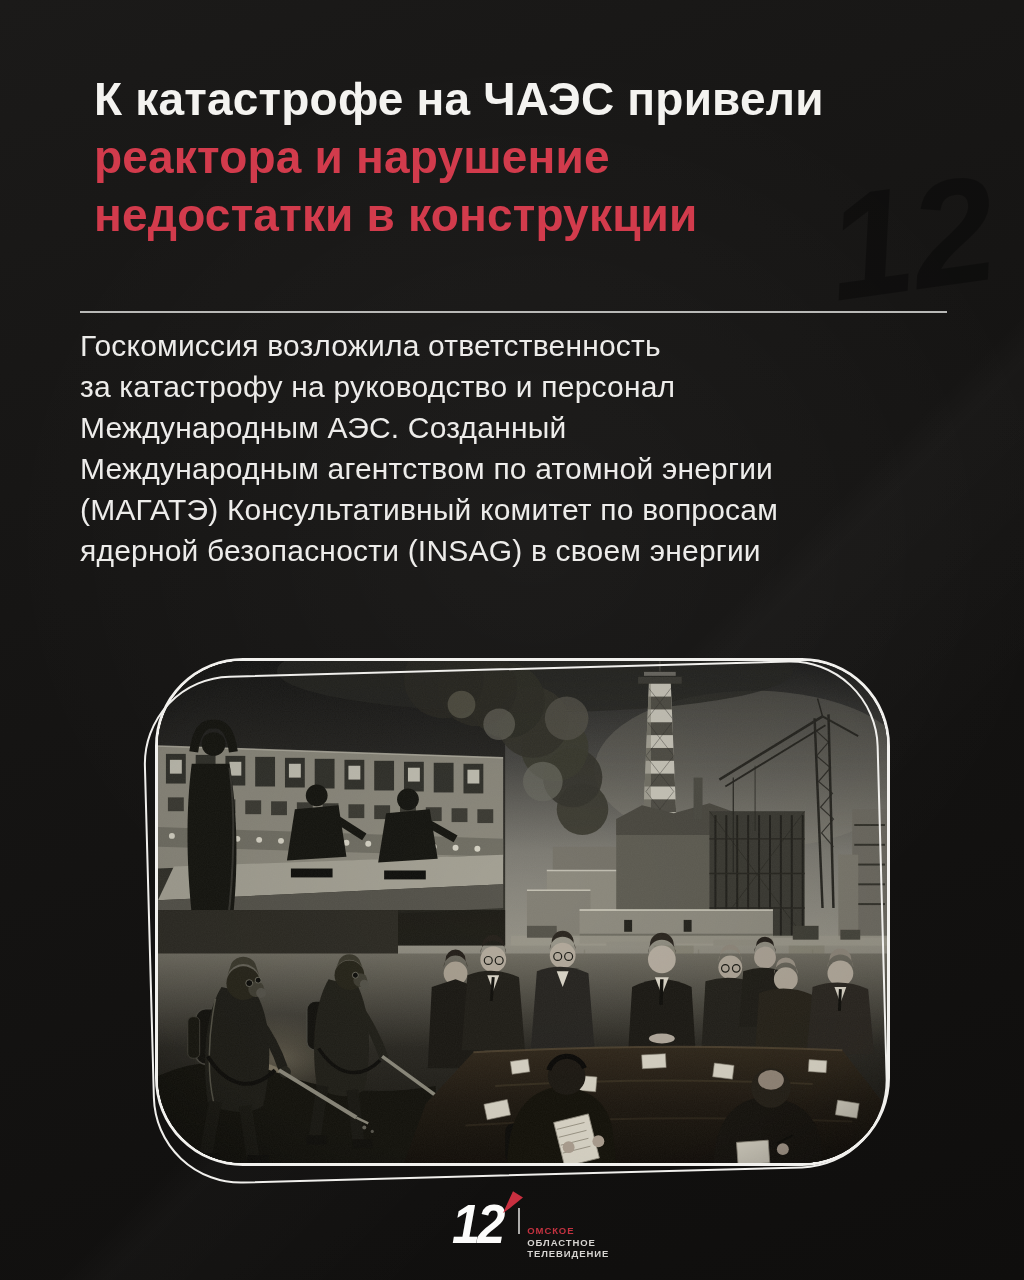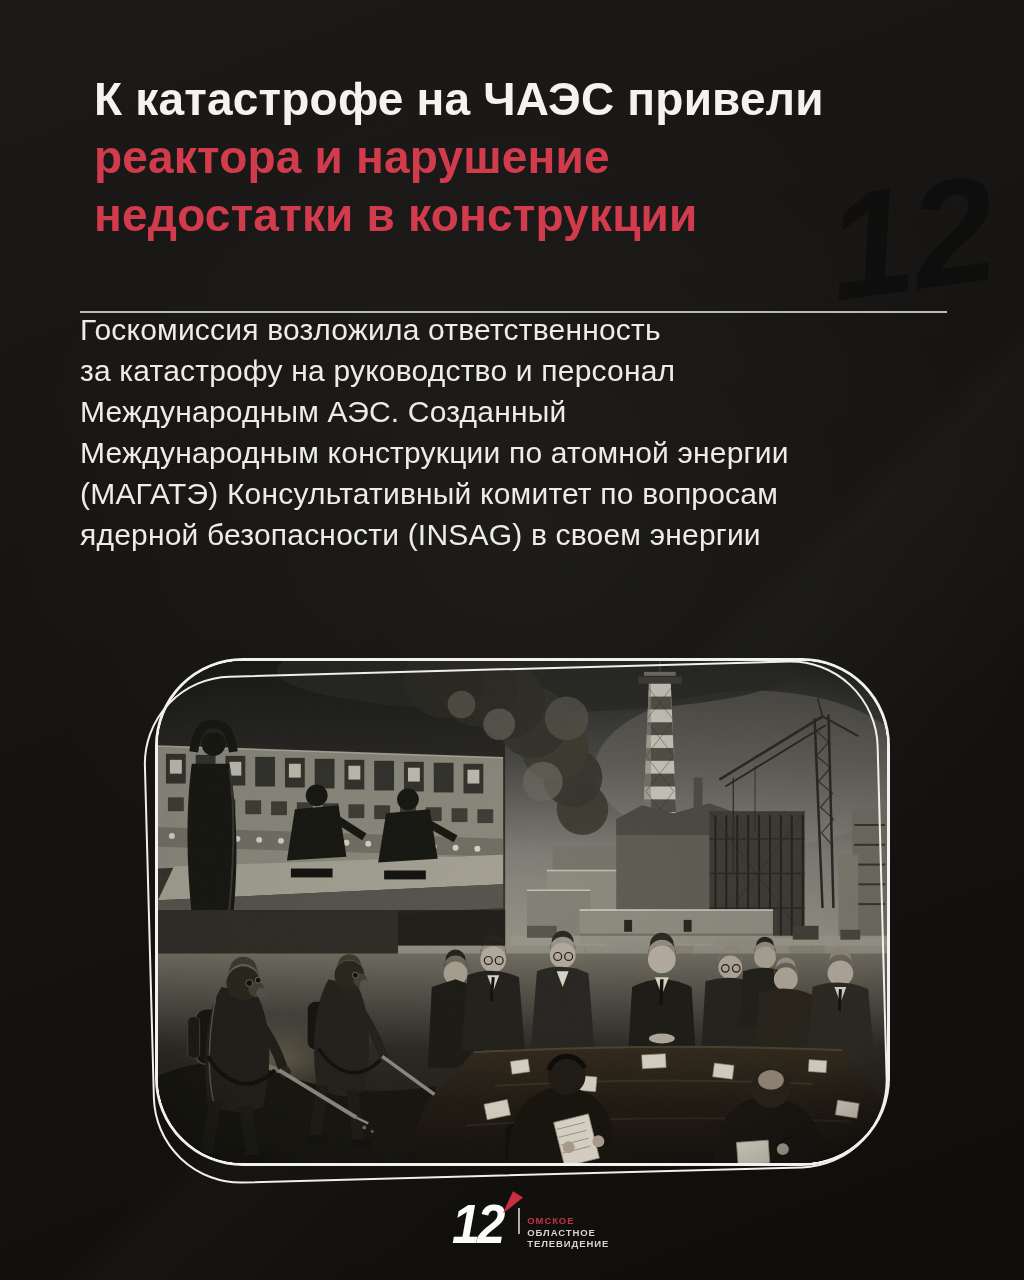--- a/index.html
+++ b/index.html
@@ -13,21 +13,21 @@
   }
   .watermark{
     position:absolute;left:828px;top:148px;width:220px;
     font-size:150px;font-weight:800;font-style:italic;
     color:rgba(0,0,0,0.32);transform:rotate(-8deg);user-select:none;
   }
   .headline{position:absolute;left:80px;top:56px;margin:14px;}
   .hl-line{font-size:46px;line-height:58px;font-weight:700;color:#f4f3f0;letter-spacing:.2px;white-space:nowrap;}
   .hl-red{color:#d23b4c;}
   .divider{position:absolute;left:80px;top:311px;width:867px;height:2px;background:#cbcbc9;opacity:.9;}
-  .bodytext{position:absolute;left:80px;top:309px;width:900px;}
+  .bodytext{position:absolute;left:80px;top:325px;width:900px;}
   .body-line{font-size:30px;line-height:41px;font-weight:400;color:#edecea;white-space:nowrap;letter-spacing:.2px;}
   .artwork{
     position:absolute;left:155px;top:658px;width:735px;height:508px;margin:0;
     border:3px solid #f2f1ee;border-radius:88px;box-sizing:border-box;
     overflow:hidden;background:#24231f;
   }
   .artwork svg{display:block;width:100%;height:100%;}
   .echo-outline{
     position:absolute;left:155px;top:658px;width:735px;height:508px;
     border:2.5px solid #f0efec;border-radius:88px;box-sizing:border-box;
@@ -35,21 +35,21 @@
     pointer-events:none;
   }
   .logo{position:absolute;left:452px;top:1196px;height:60px;display:flex;align-items:flex-start;}
   .logo-num-wrap{position:relative;}
   .logo-num{
     display:block;font-size:56px;line-height:56px;font-weight:800;font-style:italic;
     color:#fcfcfb;letter-spacing:-3px;transform:scaleX(.9);transform-origin:left;
   }
   .logo-flag{position:absolute;left:51px;top:-5px;width:20px;height:24px;}
   .logo-sep{width:2px;height:26px;background:#c9c8c6;opacity:.85;margin:12px 7px 0 10px;}
-  .logo-text{margin-top:19px;}
+  .logo-text{margin-top:29px;}
   .logo-text div{font-size:9.5px;line-height:11.5px;font-weight:700;letter-spacing:.9px;color:#d6d4d1;white-space:nowrap;}
   .logo-text .lt-red{color:#c43240;}
 </style>
 </head>
 <body>
 
 <div class="card">
 
   <div class="watermark">12</div>
 
@@ -58,21 +58,21 @@
     <div class="hl-line hl-red">реактора и нарушение</div>
     <div class="hl-line hl-red">недостатки в конструкции</div>
   </h1>
 
   <div class="divider"></div>
 
   <div class="bodytext">
     <div class="body-line">Госкомиссия возложила ответственность</div>
     <div class="body-line">за катастрофу на руководство и персонал</div>
     <div class="body-line">Международным АЭС. Созданный</div>
-    <div class="body-line">Международным конструкции по атомной энергии</div>
+    <div class="body-line">Международным агентством по атомной энергии</div>
     <div class="body-line">(МАГАТЭ) Консультативный комитет по вопросам</div>
     <div class="body-line">ядерной безопасности (INSAG) в своем энергии</div>
   </div>
 
   <figure class="artwork">
     <svg viewBox="0 0 735 508" preserveAspectRatio="none" xmlns="http://www.w3.org/2000/svg">
       <defs>
         <linearGradient id="gSky" x1="0" y1="0" x2="0" y2="1">
           <stop offset="0" stop-color="#1f1f1e"></stop>
             <stop offset="0.35" stop-color="#4b4a46"></stop>

